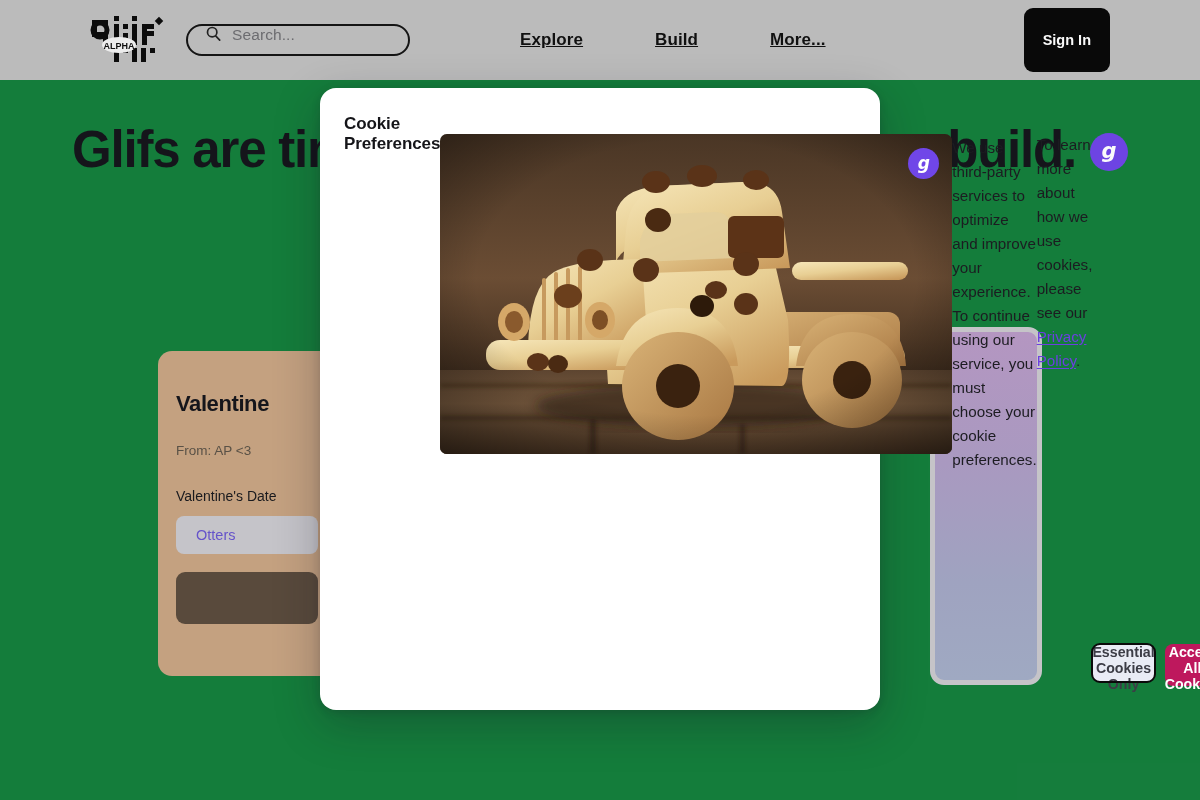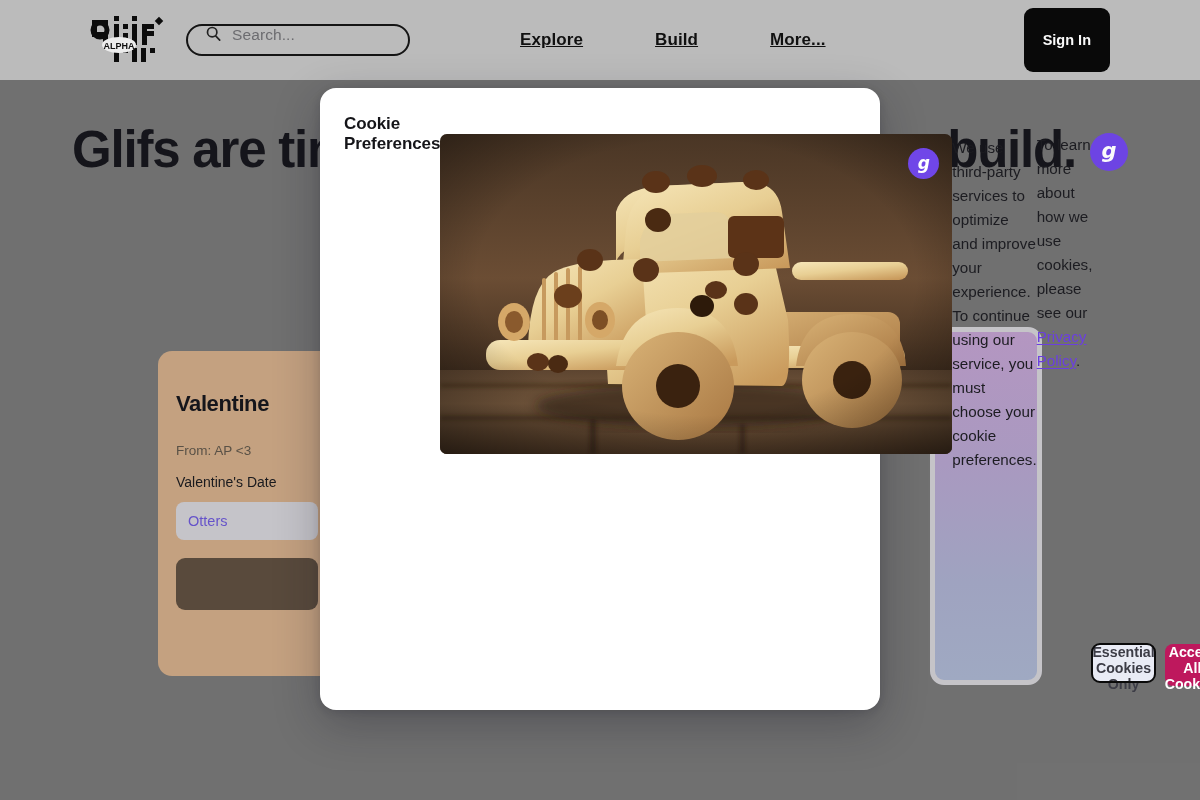--- a/index.html
+++ b/index.html
@@ -13,21 +13,21 @@
   body {
     font-family: "Liberation Sans", sans-serif;
     background: #b4b2bd;
     position: relative;
   }
 
   
   #page-backdrop {
     position: absolute;
     inset: 0;
-    background: #737373;
+    background: #15803d;
   }
 
   
   #site-header {
     position: absolute;
     top: 0; left: 0; right: 0;
     height: 80px;
     background: #bfbfbf;
     display: flex;
     align-items: center;
@@ -155,31 +155,31 @@
   }
   #card-valentine-from {
     font-size: 13.5px;
     color: #5c5348;
     margin-top: 26px;
     white-space: nowrap;
   }
   #card-valentine-label {
     font-size: 14px;
     color: #1b1b1f;
-    margin-top: 16px;
+    margin-top: 30px;
     white-space: nowrap;
   }
   #card-valentine-input {
     margin-top: 12px;
     height: 38px;
     background: #c9c8ce;
     border-radius: 8px;
     display: flex;
     align-items: center;
-    padding: 0 12px;
+    padding: 0 20px;
     width: 142px;
   }
   #card-valentine-input span {
     font-size: 14.5px;
     color: #6855cf;
   }
   #card-valentine-button {
     margin-top: 18px;
     height: 52px;
     width: 142px;

